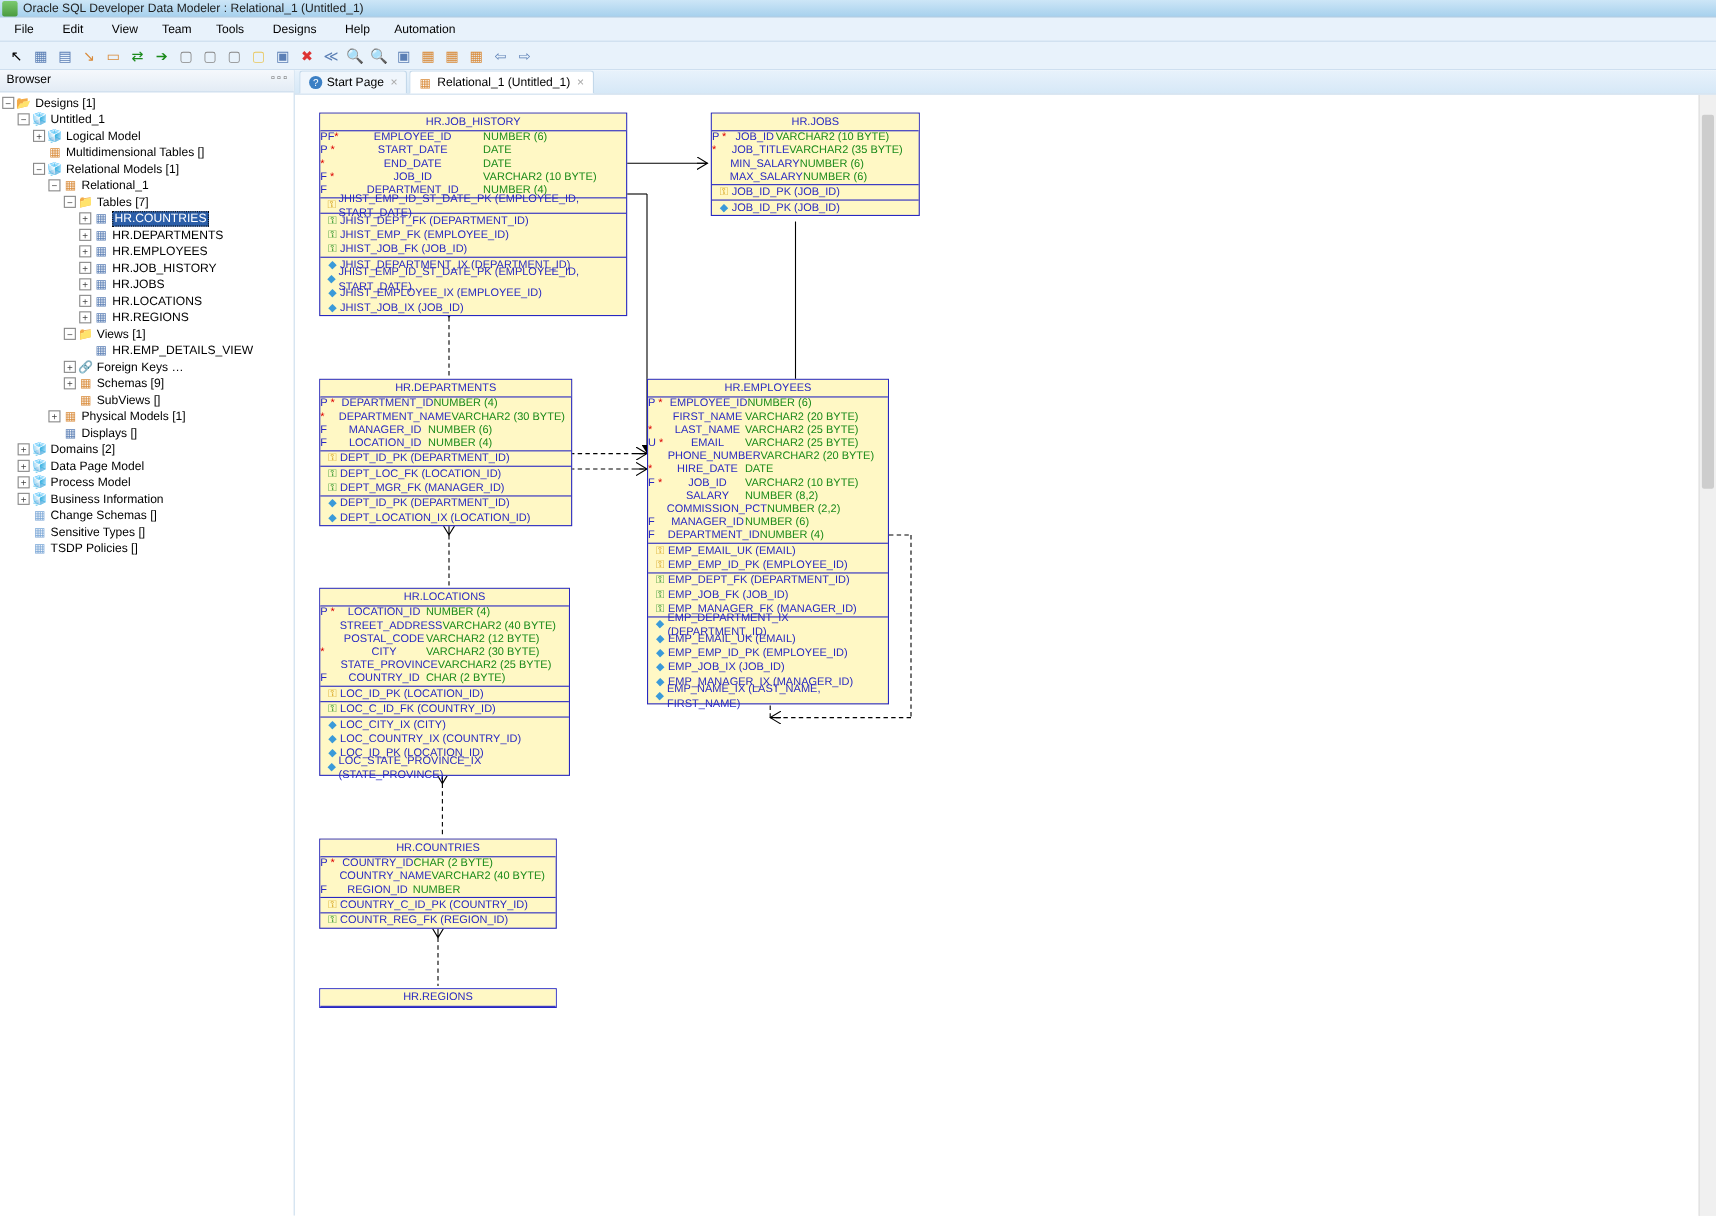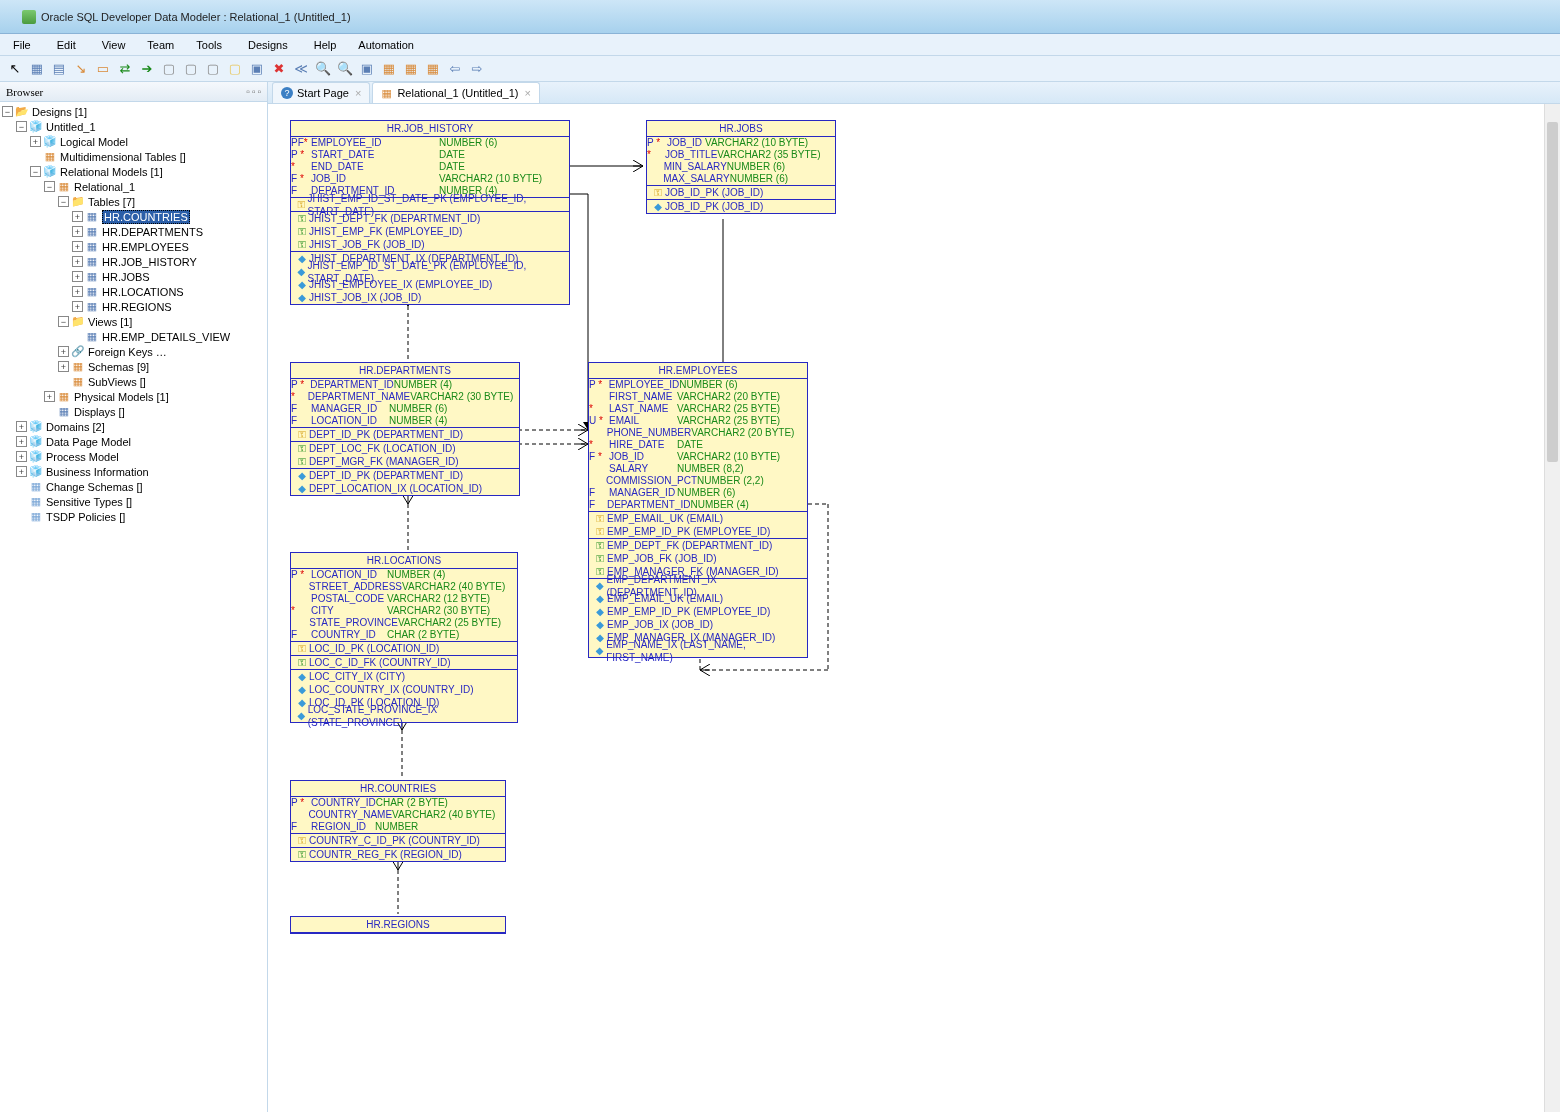--- a/index.html
+++ b/index.html
@@ -8,25 +8,25 @@
     font-family: "Segoe UI", Tahoma, Arial, sans-serif;
     font-size: 11px;
     background: #fff;
     overflow: hidden;
     width: 1560px;
     height: 1112px;
   }
   .titlebar {
     background: linear-gradient(#cde6f7, #a7d1ed);
     border-bottom: 1px solid #8ab3d6;
-    padding: 3px 22px;
+    padding: 3px 2px;
     display: flex;
     align-items: center;
     gap: 5px;
-    height: 34px;
+    height: 16px;
   }
   .titlebar .app-icon {
     width: 14px; height: 14px;
     background: linear-gradient(#7bc96f, #4a9b3e);
     border-radius: 2px;
   }
   .titlebar .title-text { font-size: 11px; color: #222; }
   .menubar {
     background: #e8f2fb;
     border-bottom: 1px solid #c3d8ea;
@@ -66,23 +66,21 @@
     display: flex;
     flex-direction: column;
   }
   .panel-header {
     background: linear-gradient(#f5f8fc, #e3ecf5);
     border-bottom: 1px solid #c3d8ea;
     padding: 2px 6px;
     font-weight: normal;
     display: flex;
     justify-content: space-between;
-    align-items: center;
     height: 20px;
-    font-family: Liberation Serif, serif;
   }
   .panel-header .controls { display: flex; gap: 2px; font-size: 10px; color: #666; }
   .tree {
     flex: 1;
     overflow: auto;
     padding: 2px 0;
   }
   .tree-node {
     display: flex;
     align-items: center;
@@ -163,21 +161,21 @@
   .entity-section { border-bottom: 1px solid #2828c2; }
   .entity-section:last-child { border-bottom: none; }
   .col-row {
     display: flex;
     padding: 0 0;
     line-height: 12px;
     height: 12px;
   }
   .col-flag { width: 20px; color: #2828c2; }
   .col-flag .ast { color: #d00; }
-  .col-name { flex: 1; color: #2828c2; }
+  .col-name { flex: 1; color: #2828c2; text-align: center; }
   .col-type { color: #1a8a1a; width: 130px; }
   .idx-row {
     display: flex; align-items: center;
     padding: 0 4px; line-height: 13px; height: 13px;
     color: #2828c2;
   }
   .idx-row .idx-icon {
     width: 14px; display: inline-flex; align-items: center; justify-content: center;
     font-size: 10px;
   }

